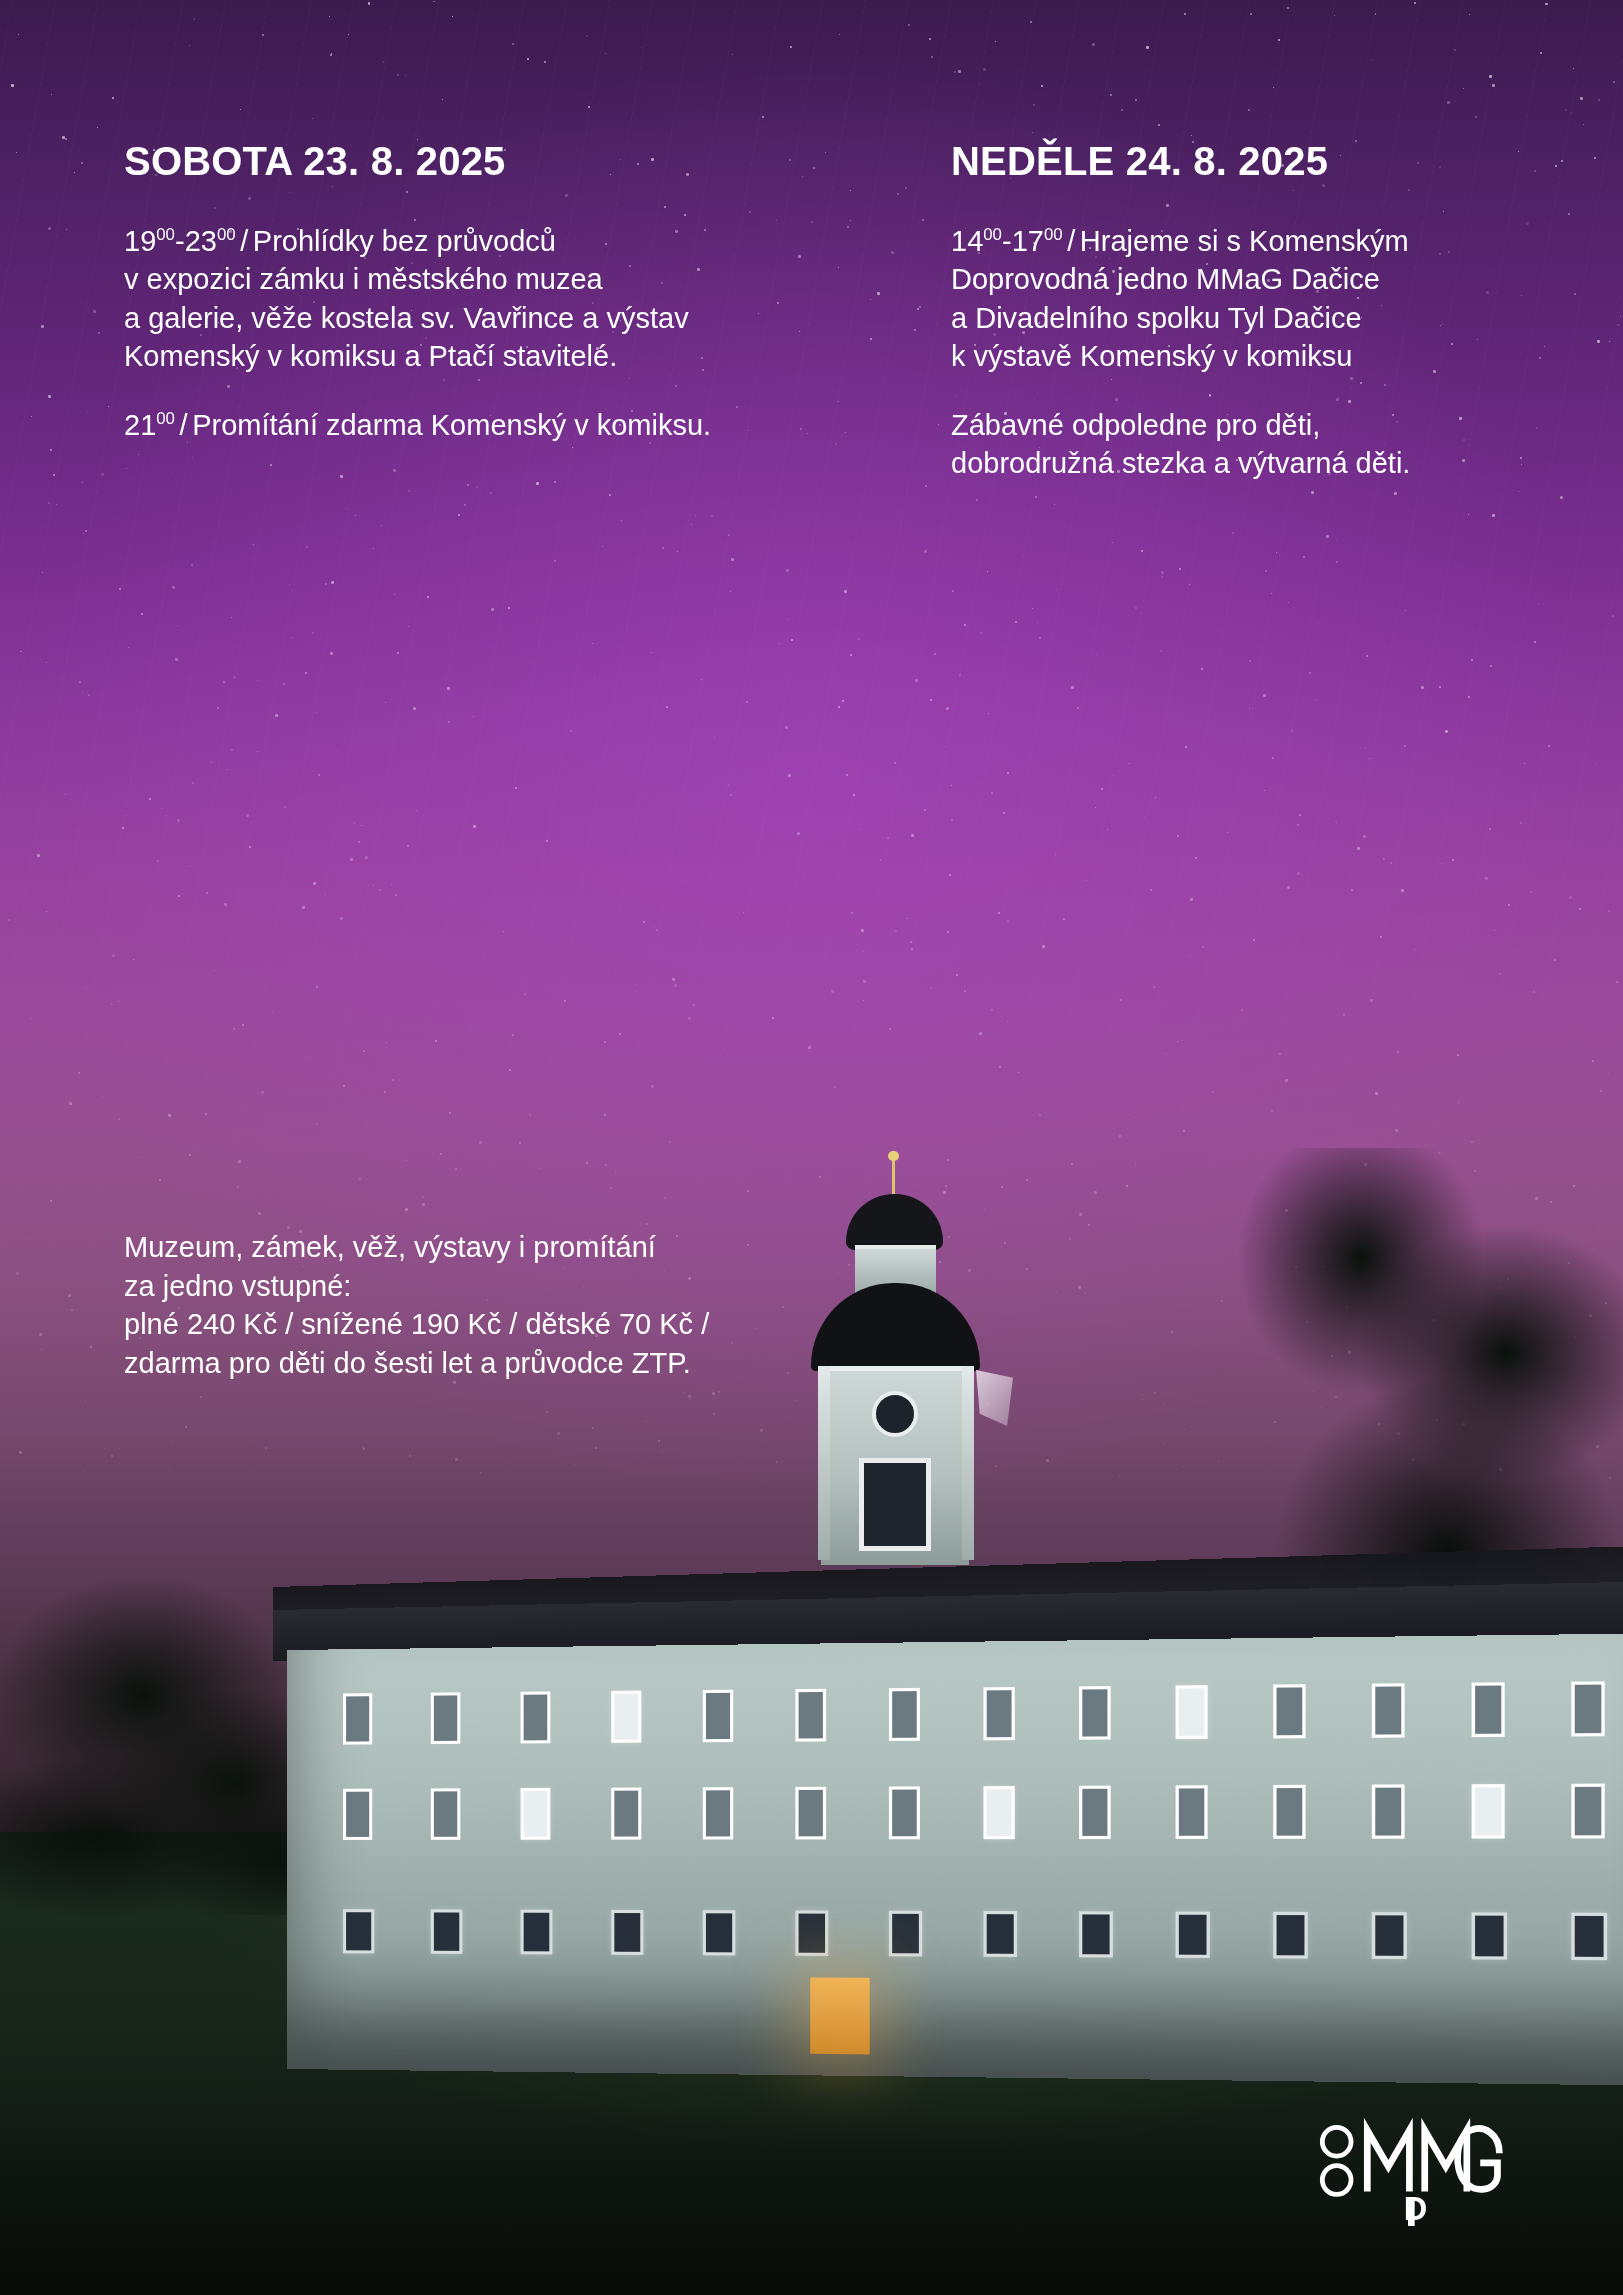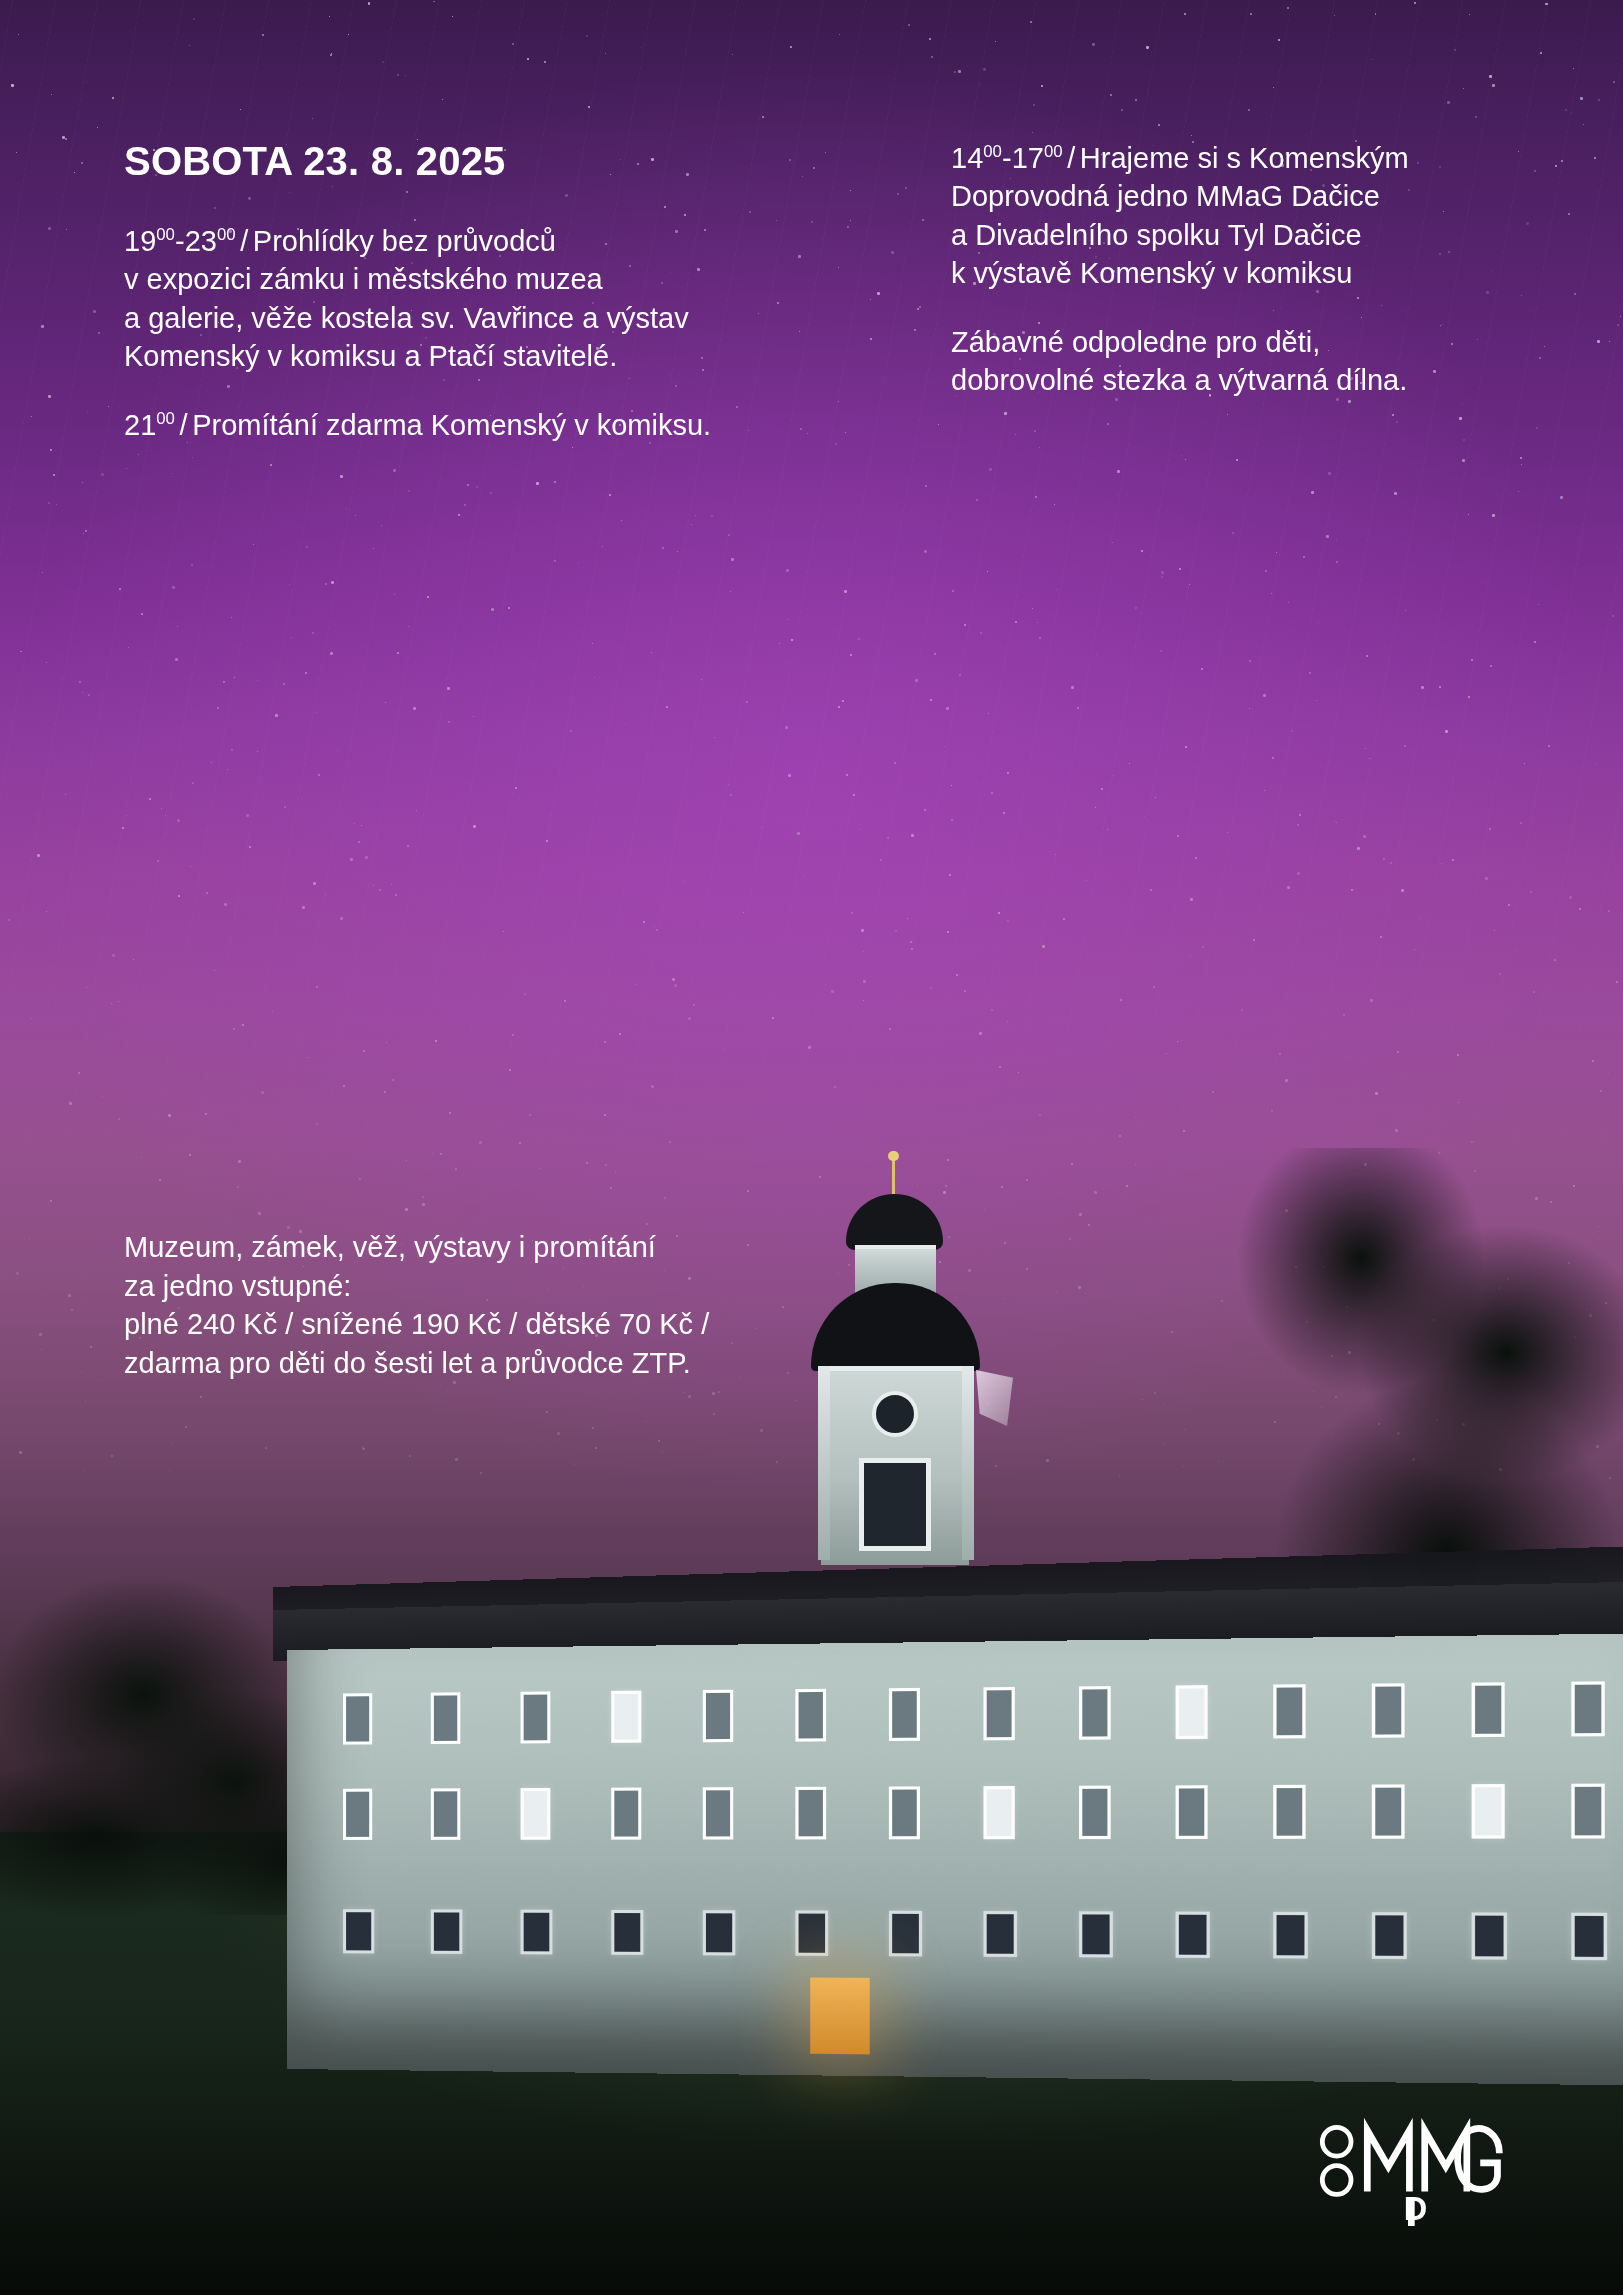--- a/index.html
+++ b/index.html
@@ -1309,28 +1309,29 @@
 v expozici zámku i městského muzea
 a galerie, věže kostela sv. Vavřince a výstav
 Komenský v komiksu a Ptačí stavitelé.</span>
     </p>
     <p class="para">
       <span>21</span><sup>00</sup><span class="sep">/</span><span class="multiline" style="white-space: pre-line;">Promítání zdarma Komenský v komiksu.</span>
     </p>
   </div>
 
   <div class="col col-right">
+    <h1 class="day-title">NEDĚLE 24. 8. 2025</h1>
     <p class="para">
       <span>14</span><sup>00</sup><span>-17</span><sup>00</sup><span class="sep">/</span><span class="multiline" style="white-space: pre-line;">Hrajeme si s Komenským
 Doprovodná jedno MMaG Dačice
 a Divadelního spolku Tyl Dačice
 k výstavě  Komenský v komiksu</span>
     </p>
     <p class="para multiline" style="white-space: pre-line;">Zábavné odpoledne pro děti,
-dobrovolné stezka a výtvarná dílna.</p>
+dobrodružná stezka a výtvarná děti.</p>
   </div>
 
 
   <div class="pricing multiline" style="white-space: pre-line;">Muzeum, zámek, věž, výstavy i promítání
 za jedno vstupné:
 plné 240 Kč / snížené 190 Kč / dětské 70 Kč /
 zdarma pro děti do šesti let a průvodce ZTP.</div>
 
 
   <svg class="logo-mmag" viewBox="0 0 200 140">

